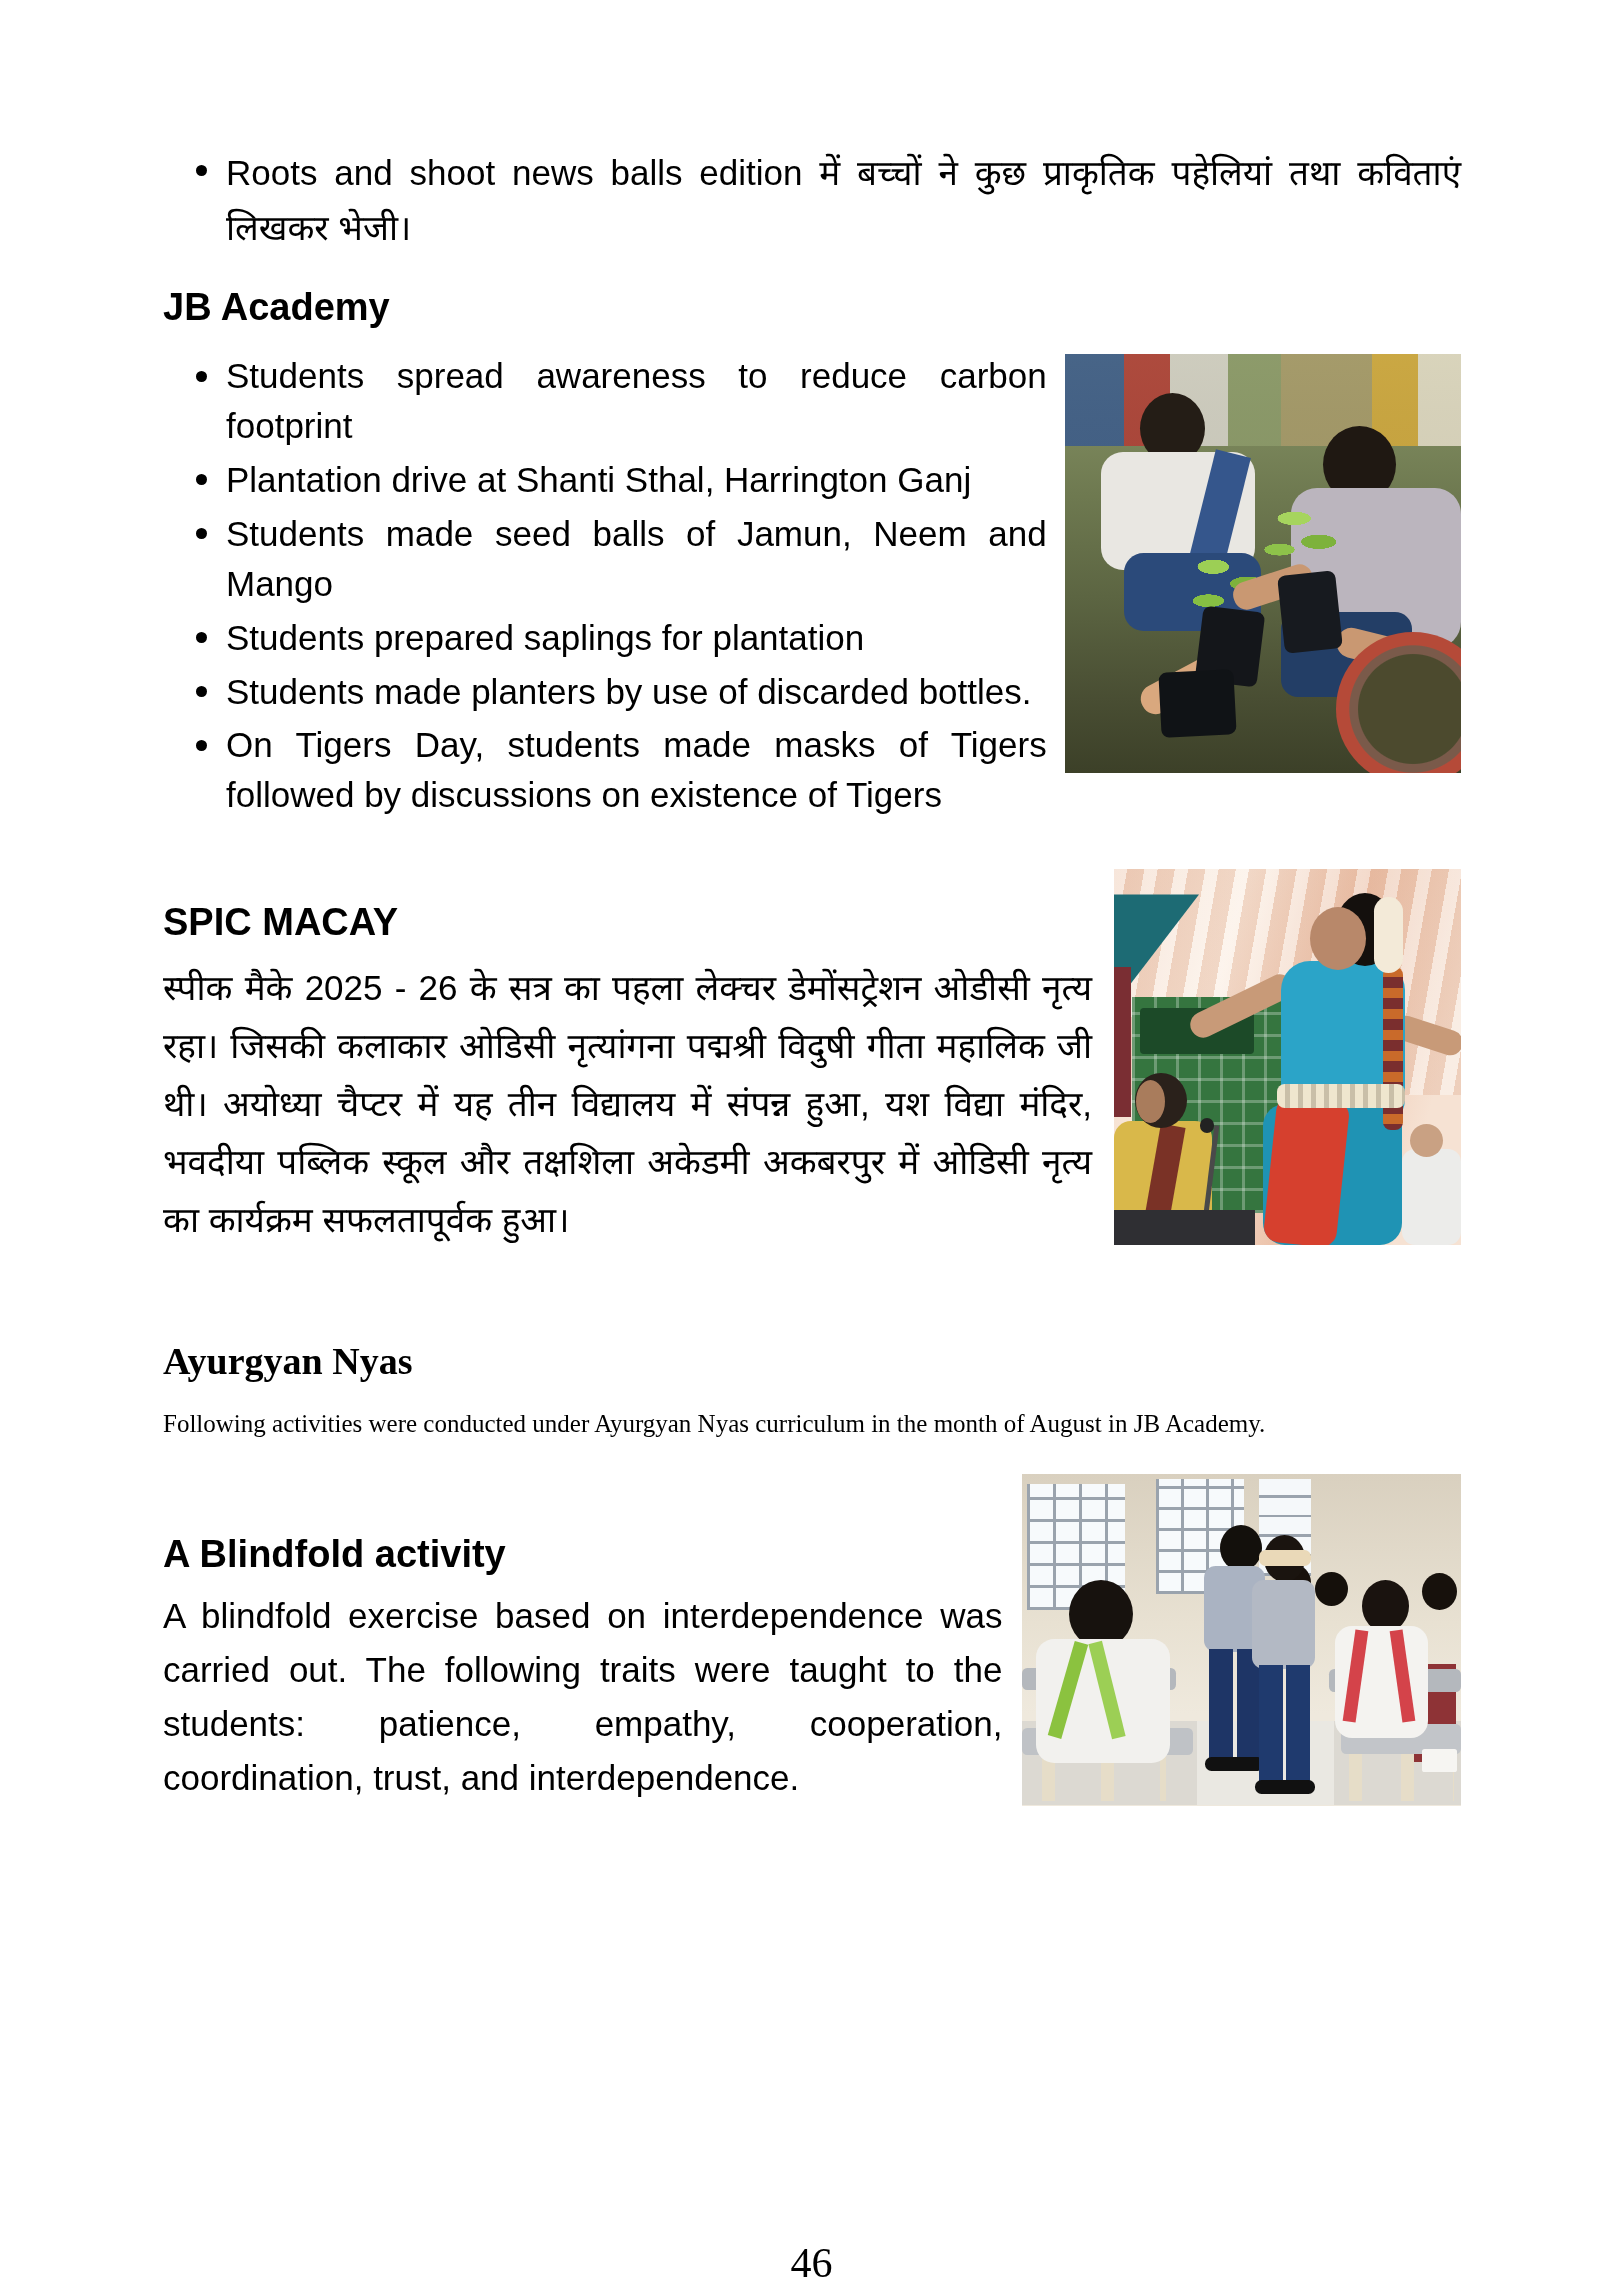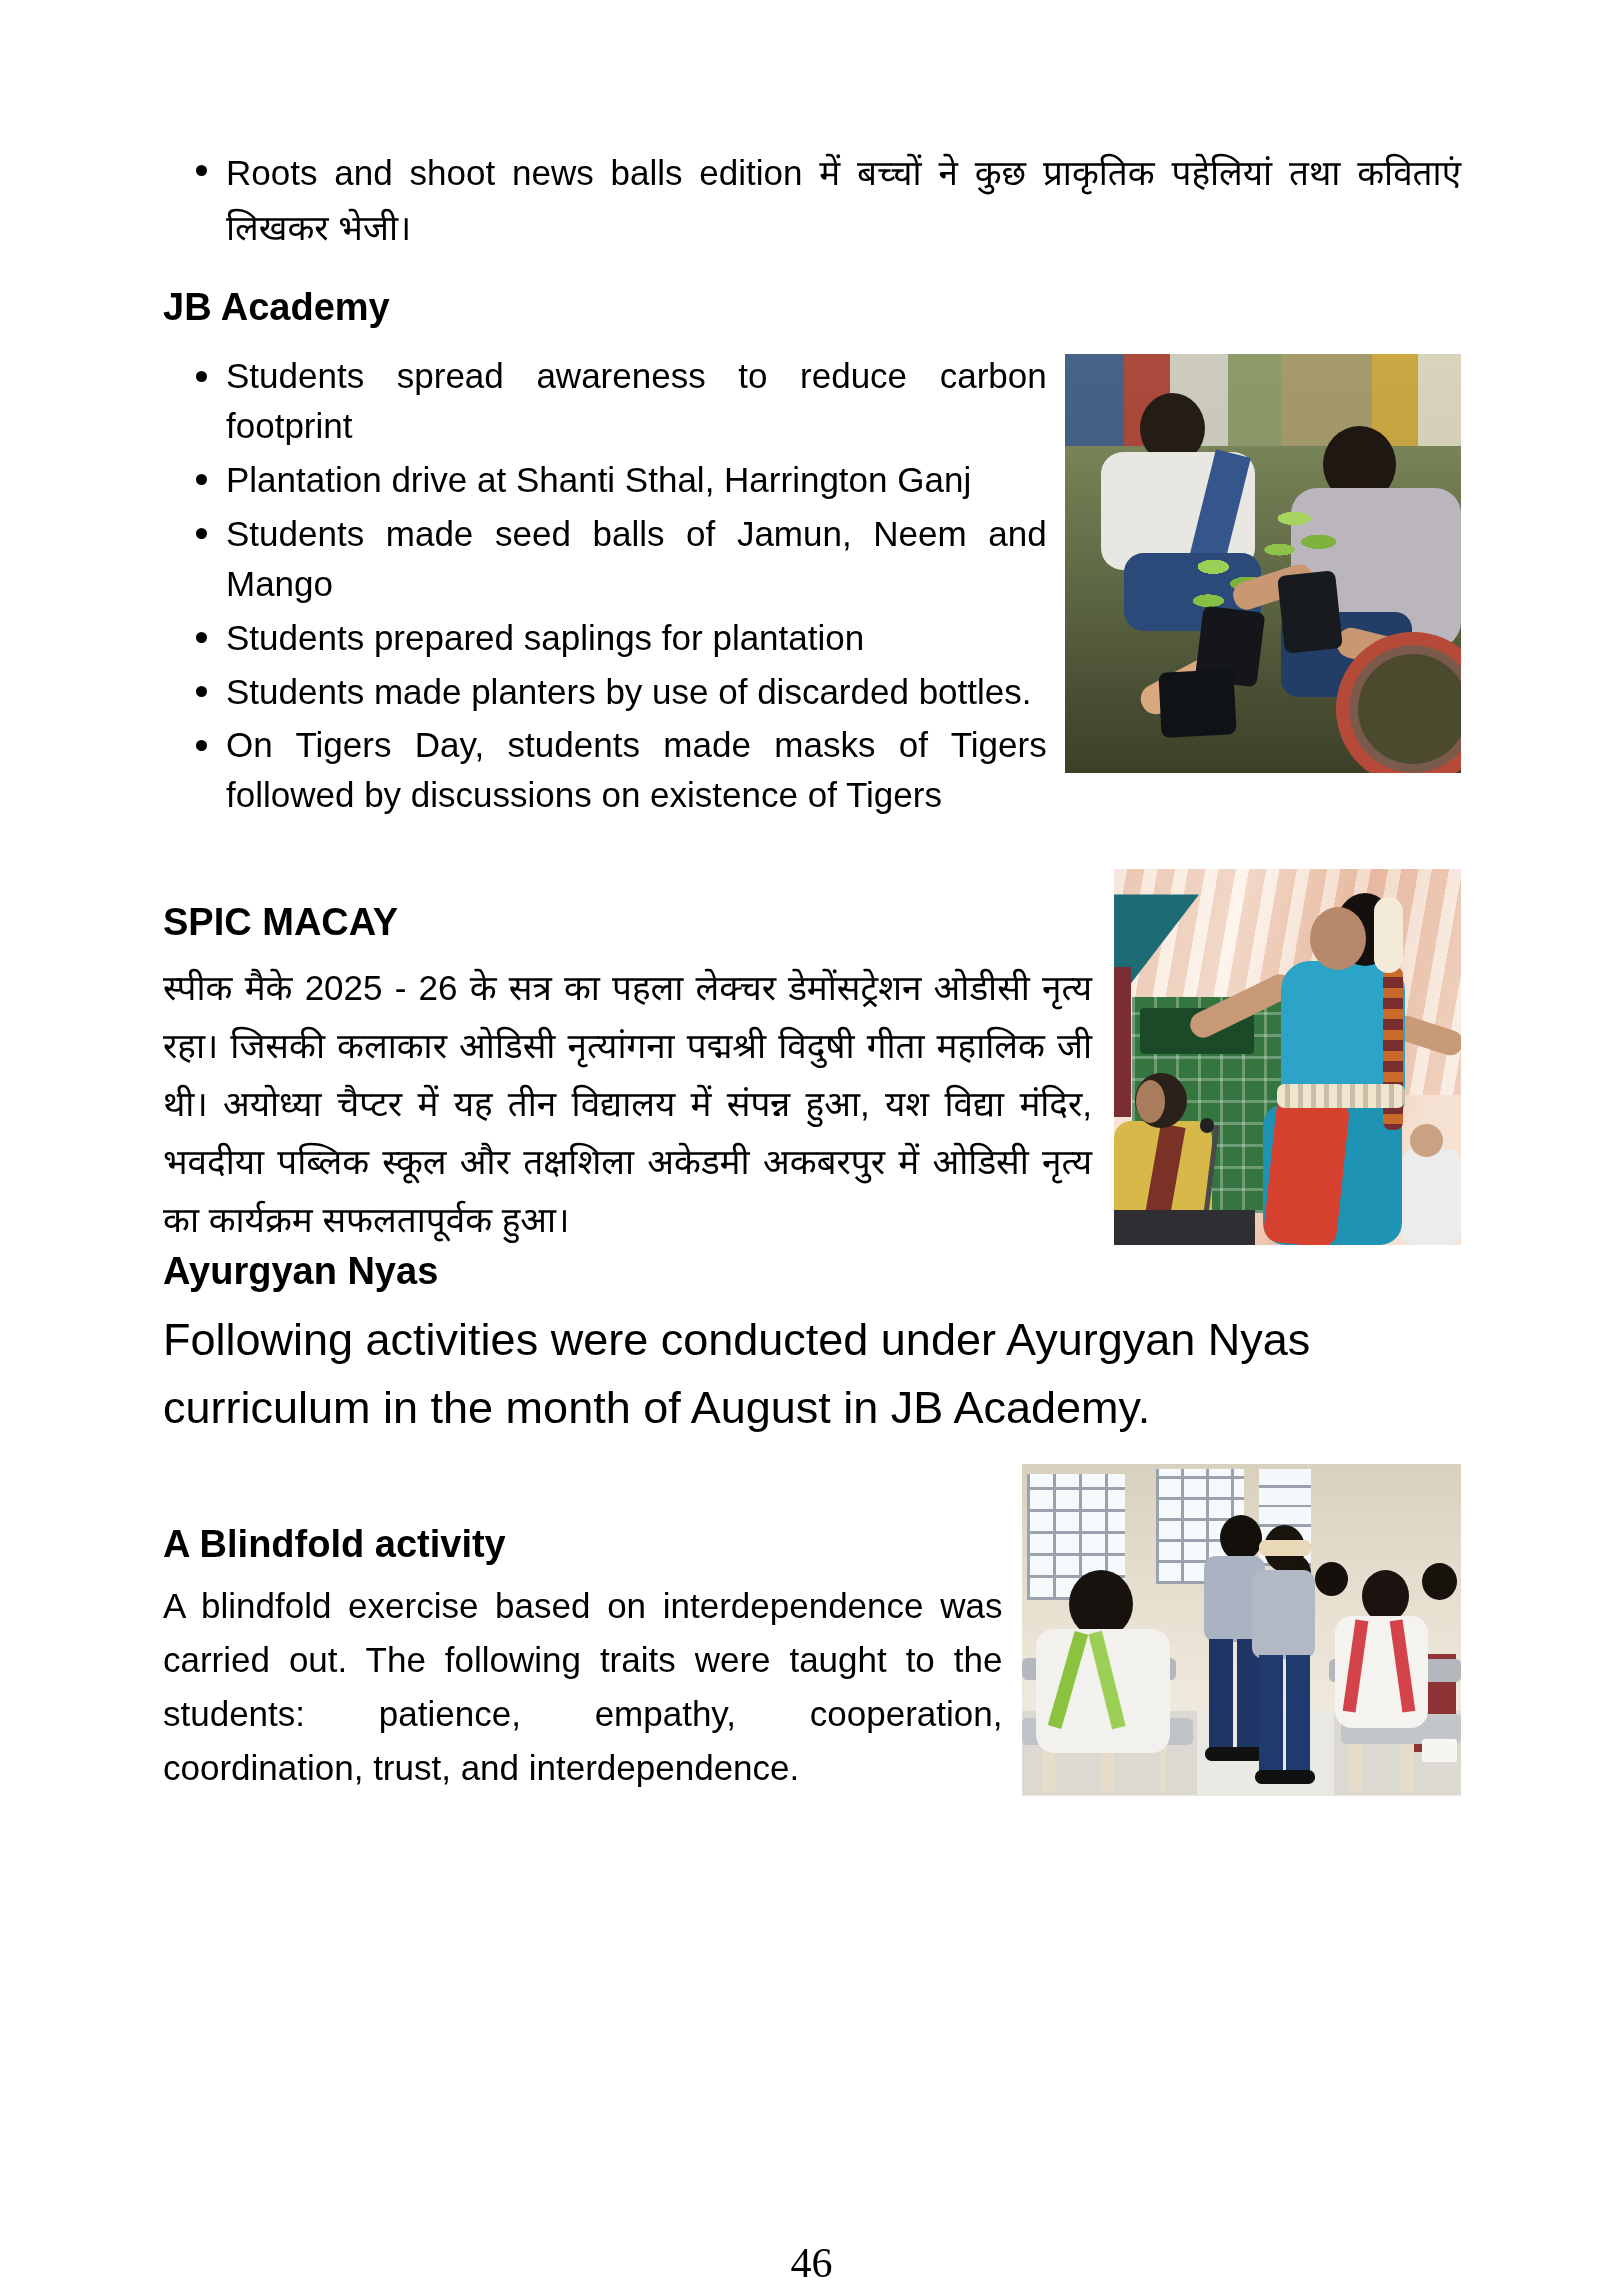--- a/index.html
+++ b/index.html
@@ -13,22 +13,22 @@
   ul.blist li::before{content:"";position:absolute;left:-30px;top:19.6px;width:11px;height:11px;
                       border-radius:50%;background:#000;}
   .intro li{line-height:55px;margin-bottom:7.8px;}
   .jb-list li{line-height:50px;}
   .jb-list li.sp-top{margin-top:3px;}
   h2{font-size:38px;line-height:44px;font-weight:bold;margin:0;}
   .h-jb{margin-top:30px;}
   .jb-body{margin-top:22px;}
   .sec-spic{margin-top:80px;}
   .sec-spic p{margin:14.4px 0 0 0;font-size:35px;line-height:58px;text-align:justify;}
-  .sec-ayur{}
-  .sec-ayur p{margin:13px 0 0 0;font-size:45px;line-height:68px;max-width:1190px;}
+  .sec-ayur{margin-top:90px;font-family:Liberation Serif, serif;}
+  .sec-ayur p{margin:13px 0 0 0;font-size:25px;line-height:56px;max-width:1190px;}
   .sec-blind{margin-top:80px;}
   .sec-blind p{margin:13px 0 0 0;font-size:35px;line-height:54px;text-align:justify;}
   .footer{position:absolute;left:0;right:0;top:2239px;text-align:center;
           font-family:"Liberation Serif","DejaVu Serif",serif;font-size:42px;}
   
   .photo{float:right;position:relative;overflow:hidden;background:#888;}
   .photo *{position:absolute;}
   .photo1{width:396px;height:419px;margin:2.6px 0 15.7px 18.3px;
           background:linear-gradient(180deg,#93a06d 0%,#7e8a5e 14%,#6e7950 34%,#5c6542 58%,#494e33 82%,#3c4028 100%);}
   .photo2{width:347px;height:376px;margin:-31px 0 15.7px 22px;

